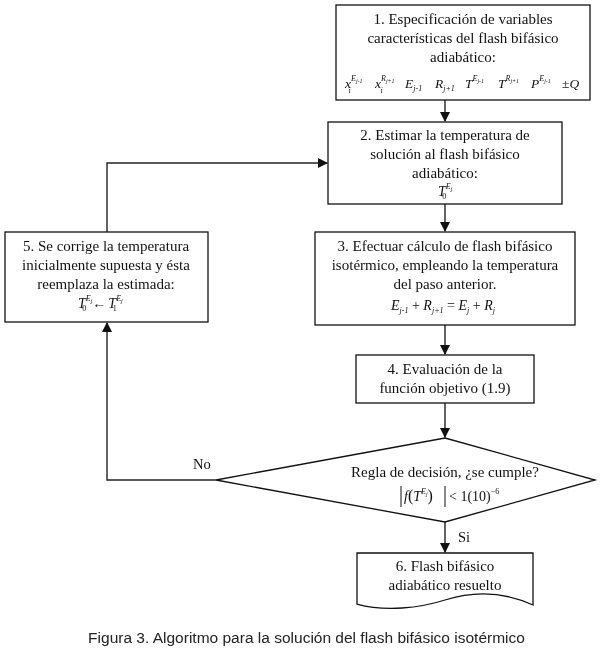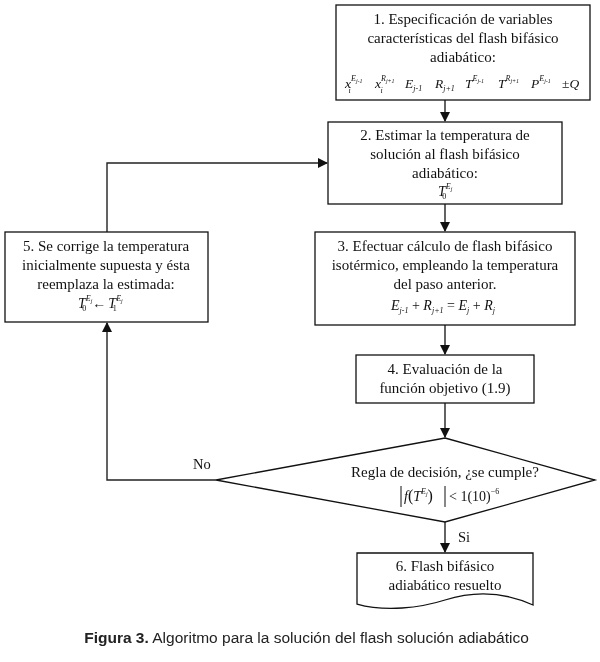--- a/index.html
+++ b/index.html
@@ -1,21 +1,21 @@
 <!DOCTYPE html>
 <html><head>
 <meta charset="utf-8">
 <style>
   html, body { margin: 0; padding: 0; background: #ffffff; }
   body { width: 600px; height: 662px; position: relative; overflow: hidden; }
   #diagram { position: absolute; left: 0; top: 0; }
   .serif { font-family: "Liberation Serif", "DejaVu Serif", serif; fill: #111; }
   .caption { position: absolute; left: 0; top: 629px; width: 600px; text-align: center;
              font-family: "Liberation Sans", "DejaVu Sans", sans-serif; font-size: 15.5px; color: #222; }
-  .caption b { font-weight: bold; padding-left: 13px; }
+  .caption b { font-weight: normal; padding-left: 13px; }
   .box { fill: #fff; stroke: #111; stroke-width: 1.3; }
   .line { fill: none; stroke: #222; stroke-width: 1.4; }
   .t { font-size: 15px; text-anchor: middle; }
   .lbl { font-size: 14.5px; }
 </style>
 </head>
 <body>
 
 <svg id="diagram" width="600" height="662" viewBox="0 0 600 662" xmlns="http://www.w3.org/2000/svg">
   <defs>
@@ -95,14 +95,14 @@
     <text class="serif t" x="445" y="571">6. Flash bifásico</text>
     <text class="serif t" x="445" y="590">adiabático resuelto</text>
   </g>
 
   <text class="serif lbl" x="193" y="469">No</text>
   <text class="serif lbl" x="458" y="542">Si</text>
 </svg>
 
 <div class="caption">
   <b>Figura 3.</b>
-  <span>Algoritmo para la solución del flash solución adiabático</span>
+  <span>Algoritmo para la solución del flash bifásico isotérmico</span>
 </div>
 
 </body></html>

